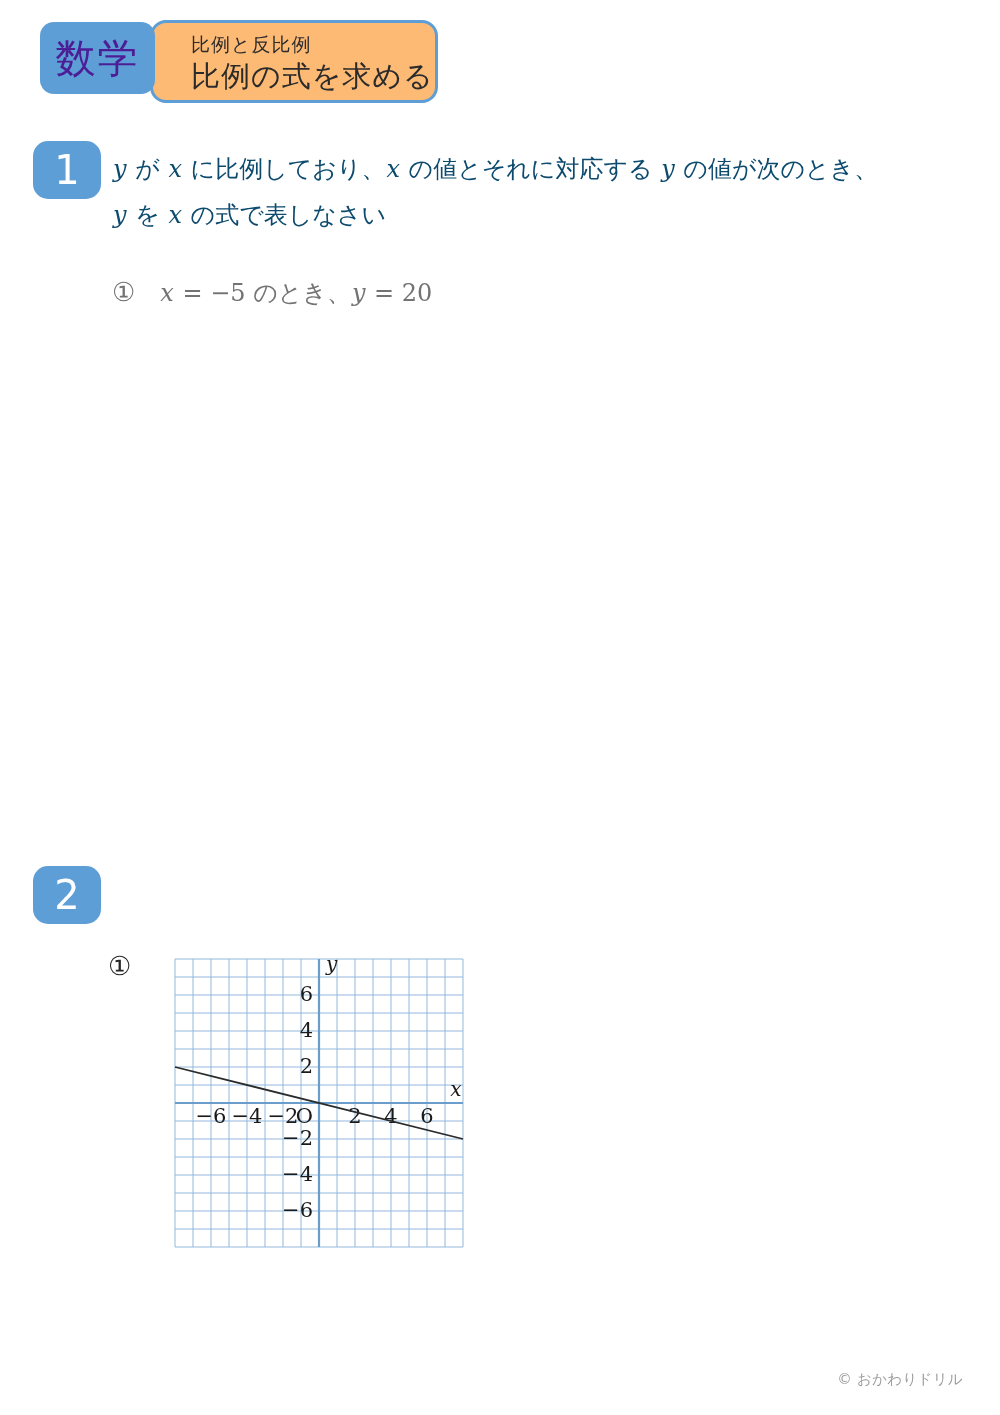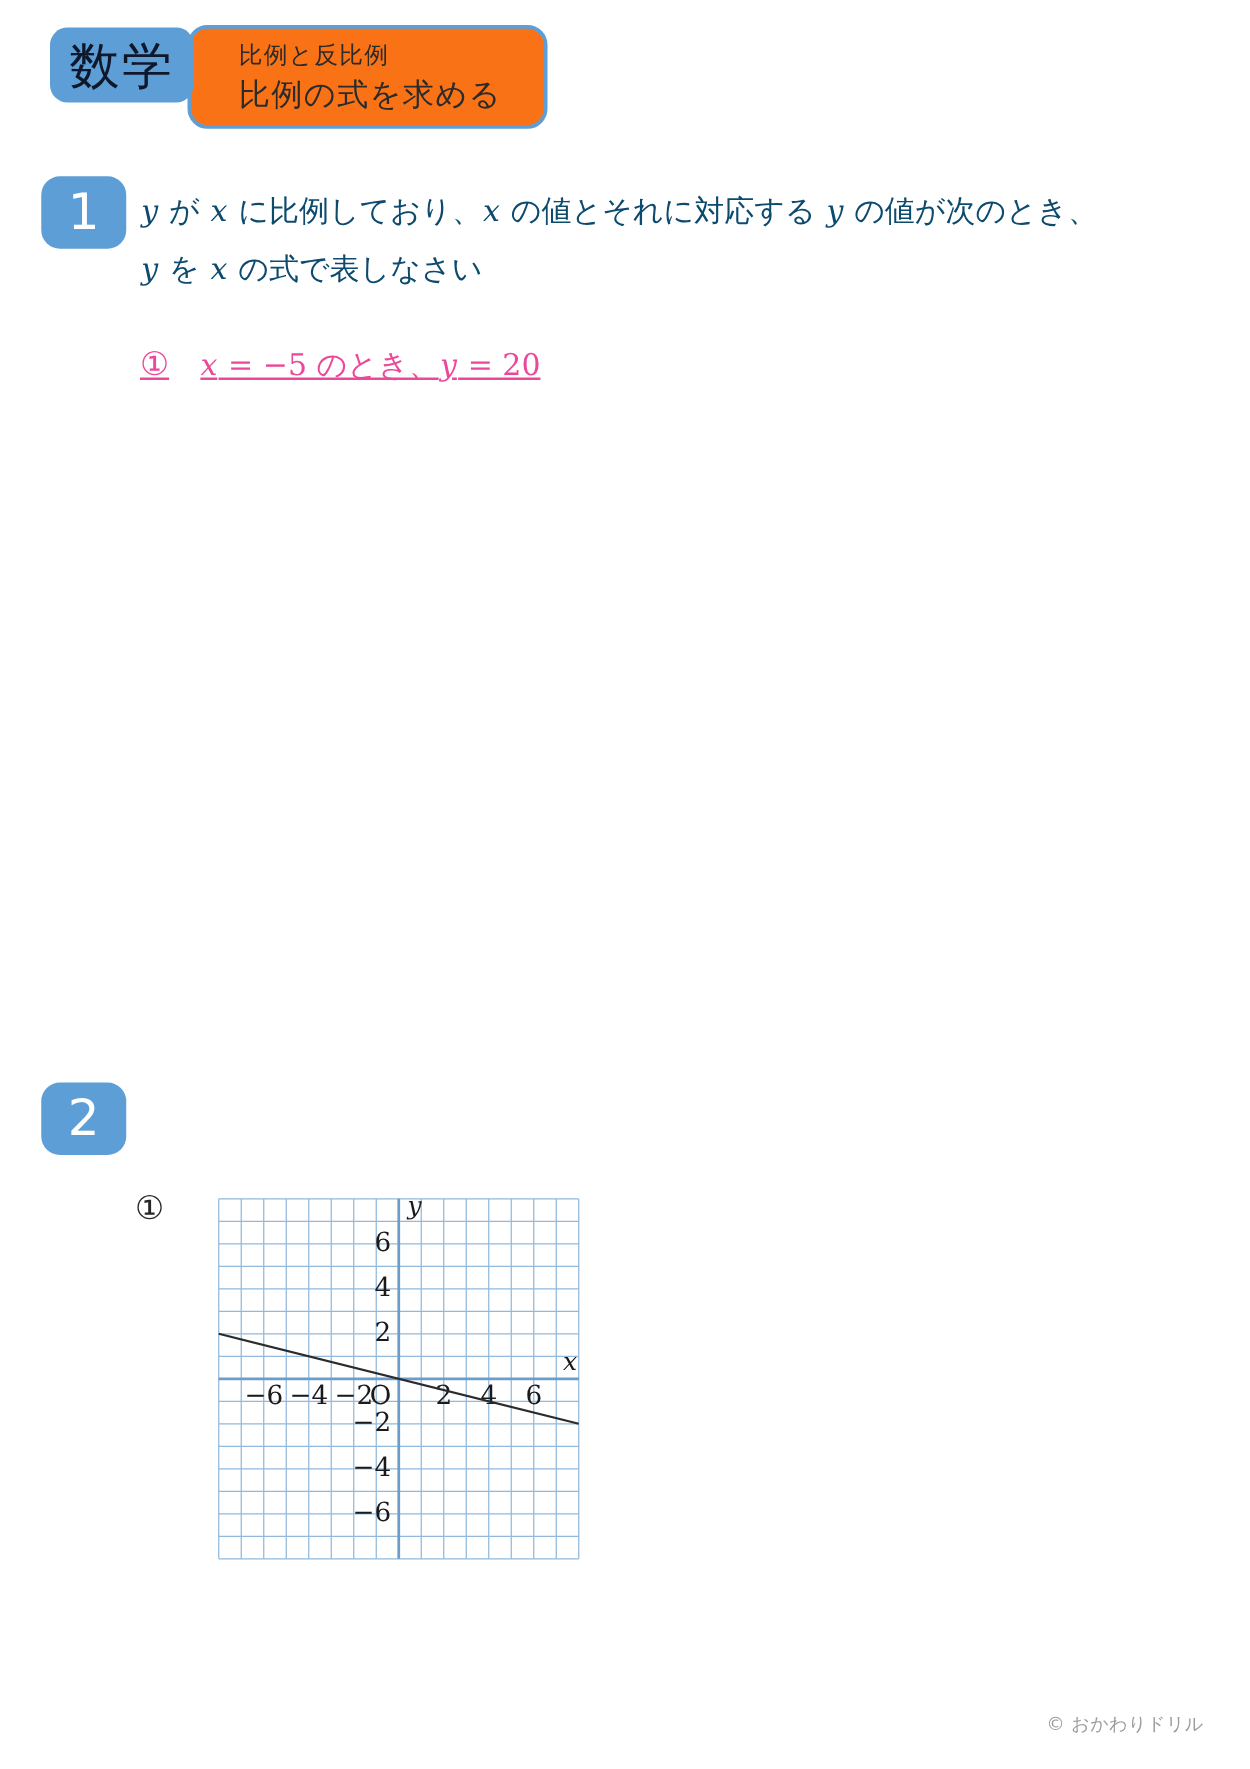--- a/index.html
+++ b/index.html
@@ -1,35 +1,35 @@
 <!DOCTYPE html>
 <html><head>
 <meta charset="utf-8">
 <style>
   html,body{margin:0;padding:0;background:#fff;}
   .page{position:relative;width:1000px;height:1415px;background:#ffffff;overflow:hidden;
         font-family:"DejaVu Serif",serif;color:#262626;}
 
   
-  .title-box{position:absolute;left:150px;top:20px;width:288px;height:83px;background:#f97316;
+  .title-box{position:absolute;left:150px;top:20px;width:288px;height:83px;background:#fdba74;
              border:3px solid #5e9ed6;border-radius:16px;box-sizing:border-box;
              padding:9px 0 0 38px;font-family:"DejaVu Sans",sans-serif;}
   .unit{font-size:19px;line-height:25px;color:#2b2b2b;letter-spacing:1px;}
-  .lesson{font-size:25px;line-height:38px;color:#2b2b2b;letter-spacing:1px;}
-  .subject-badge{position:absolute;left:40px;top:22px;width:115px;height:60px;background:#5e9ed6;
-                 border-radius:14px;color:#0f172a;font-family:"DejaVu Sans",sans-serif;font-size:40px;
+  .lesson{font-size:29px;line-height:38px;color:#2b2b2b;letter-spacing:1px;}
+  .subject-badge{position:absolute;left:40px;top:22px;width:115px;height:72px;background:#5e9ed6;
+                 border-radius:14px;color:#4c1d95;font-family:"DejaVu Sans",sans-serif;font-size:40px;
                  letter-spacing:2px;display:flex;align-items:center;justify-content:center;}
 
   
   .q-badge{position:absolute;left:33px;width:68px;height:58px;background:#5e9ed6;border-radius:15px;
            color:#fff;font-family:"DejaVu Sans",sans-serif;font-size:40px;
            display:flex;align-items:center;justify-content:center;}
 
   .statement{position:absolute;left:112px;font-size:24px;line-height:46px;color:#0c4a6e;}
-  .item{position:absolute;left:112px;font-size:24px;line-height:30px;color:#ec4899;white-space:nowrap;text-decoration:underline;}
+  .item{position:absolute;left:112px;font-size:24px;line-height:30px;color:#737373;white-space:nowrap;}
   .item .marker{font-size:26px;margin-right:24px;}
   .graph-marker{position:absolute;left:108px;top:951px;font-size:26px;color:#262626;}
 
   .mi{font-family:"DejaVu Serif",serif;font-style:italic;padding:0 1px;}
 
   .graph-panel{position:absolute;left:175px;top:959px;width:288px;height:288px;}
   .graph-panel svg{overflow:visible;display:block;}
 
   
   .footer-left,.footer-right{position:absolute;top:1370px;font-family:"DejaVu Sans",sans-serif;

